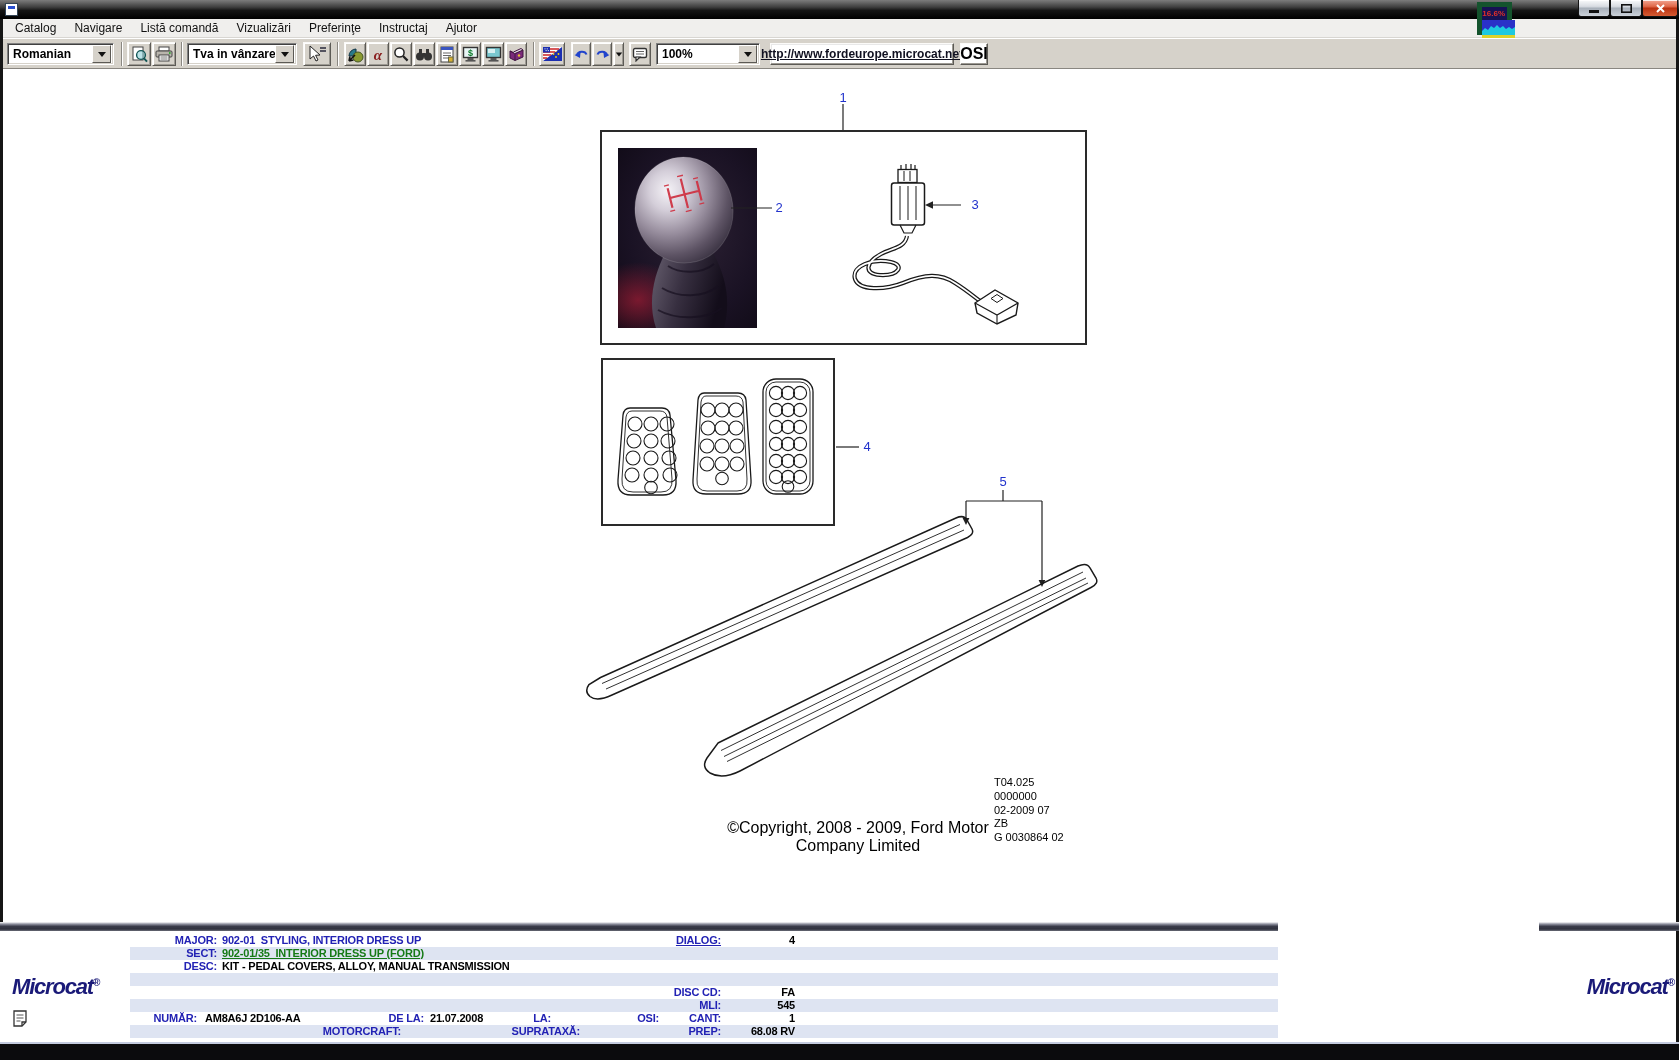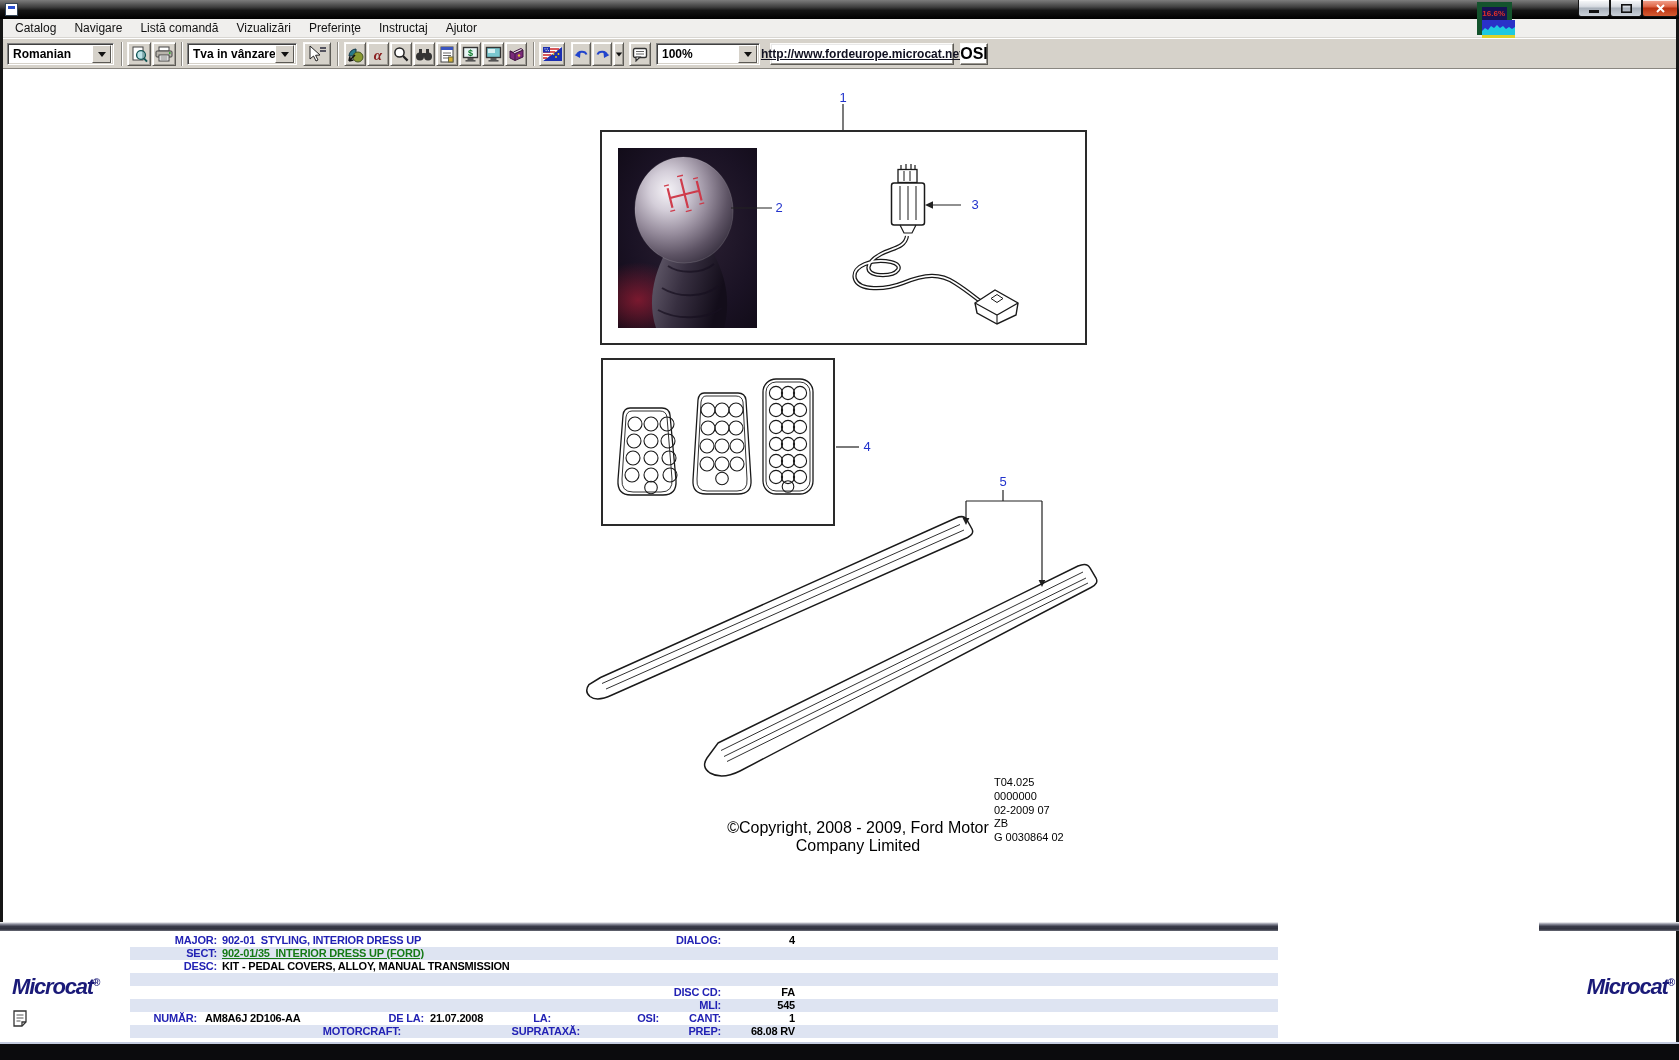--- a/index.html
+++ b/index.html
@@ -442,21 +442,21 @@
   <div class="divband abs" style="left:0;width:1278px;"></div>
   <div class="divband abs" style="left:1539px;width:140px;"></div>
 
   <div class="stripe abs" style="top:947px;"></div>
   <div class="stripe abs" style="top:973px;"></div>
   <div class="stripe abs" style="top:999px;"></div>
   <div class="stripe abs" style="top:1025px;"></div>
 
   <span class="bp r lblc abs" style="left:130px;width:87px;top:934px;">MAJOR:</span>
   <span class="bp l bluv abs" style="left:222px;width:400px;top:934px;">902-01  STYLING, INTERIOR DRESS UP</span>
-  <span class="bp r lblc abs" style="left:640px;width:81px;top:934px;">DIALOG:</span>
+  <span class="bp r lblc abs" style="left:640px;width:81px;top:934px;text-decoration:underline;">DIALOG:</span>
   <span class="bp r blkv abs" style="left:700px;width:95px;top:934px;">4</span>
 
   <span class="bp r lblc abs" style="left:130px;width:87px;top:947px;">SECT:</span>
   <span class="bp l grnv abs" style="left:222px;width:400px;top:947px;">902-01/35  INTERIOR DRESS UP (FORD)</span>
 
   <span class="bp r lblc abs" style="left:130px;width:87px;top:960px;">DESC:</span>
   <span class="bp l blkv abs" style="left:222px;width:450px;top:960px;">KIT - PEDAL COVERS, ALLOY, MANUAL TRANSMISSION</span>
 
   <span class="bp r lblc abs" style="left:600px;width:121px;top:986px;">DISC CD:</span>
   <span class="bp r blkv abs" style="left:700px;width:95px;top:986px;">FA</span>

